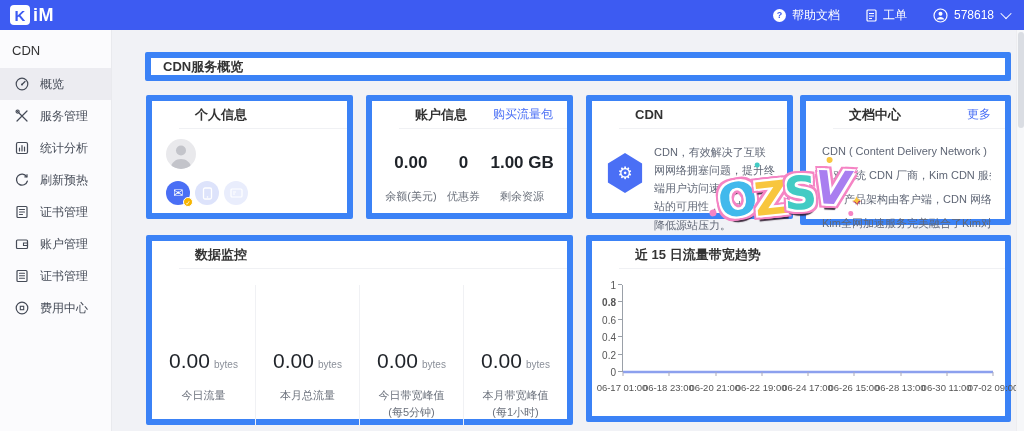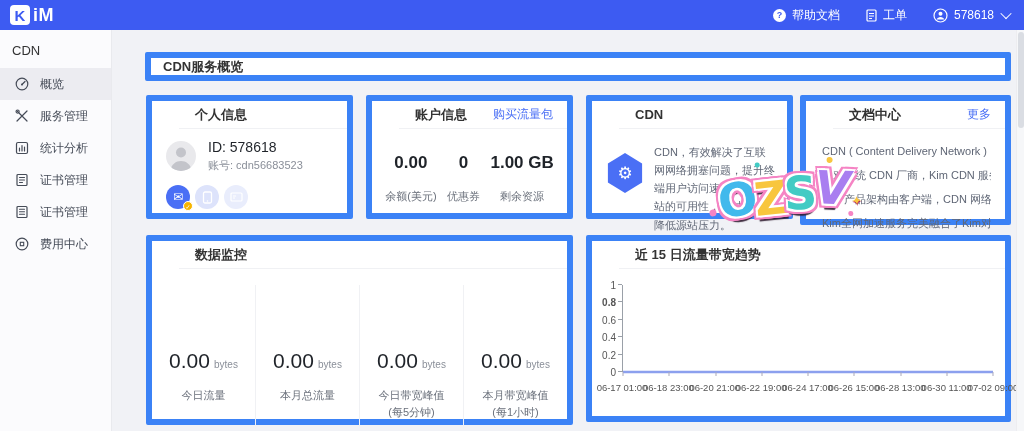--- a/index.html
+++ b/index.html
@@ -162,24 +162,38 @@
   </div>
   <div class="side-item">
     <svg width="16" height="16" viewBox="0 0 16 16">
         <rect x="2.5" y="2.5" width="11" height="11" rx="1.5" fill="none" stroke="#454b57" stroke-width="1.2"></rect>
         <path d="M5.5 11V8.2M8 11V5.5M10.5 11V7" stroke="#454b57" stroke-width="1.2" stroke-linecap="round"></path>
       </svg>
     <span>统计分析</span>
   </div>
   <div class="side-item">
     <svg width="16" height="16" viewBox="0 0 16 16">
+        <path d="M13.3 9.2A5.5 5.5 0 1 1 12.6 4.6" fill="none" stroke="#454b57" stroke-width="1.3" stroke-linecap="round"></path>
+        <path d="M13 2.2v2.6h-2.6" fill="none" stroke="#454b57" stroke-width="1.2"></path>
+      </svg>
+    <span>刷新预热</span>
+  </div>
+  <div class="side-item">
+    <svg width="16" height="16" viewBox="0 0 16 16">
         <rect x="3" y="2.5" width="10" height="11" rx="1" fill="none" stroke="#454b57" stroke-width="1.2"></rect>
         <path d="M5.5 5.5h5M5.5 8h5M5.5 10.5h3" stroke="#454b57" stroke-width="1.1" stroke-linecap="round"></path>
       </svg>
     <span>证书管理</span>
+  </div>
+  <div class="side-item">
+    <svg width="16" height="16" viewBox="0 0 16 16">
+        <rect x="2.5" y="4" width="11" height="8.5" rx="1" fill="none" stroke="#454b57" stroke-width="1.2"></rect>
+        <path d="M9.5 7h4v2.5h-4z" fill="none" stroke="#454b57" stroke-width="1.1"></path>
+      </svg>
+    <span>账户管理</span>
   </div>
   <div class="side-item">
     <svg width="16" height="16" viewBox="0 0 16 16">
         <rect x="3" y="2.5" width="10" height="11" rx="1" fill="none" stroke="#454b57" stroke-width="1.2"></rect>
         <path d="M5.5 5.2h5M5.5 7.7h5M5.5 10.2h5" stroke="#454b57" stroke-width="1.1" stroke-linecap="round"></path>
       </svg>
     <span>证书管理</span>
   </div>
   <div class="side-item">
     <svg width="16" height="16" viewBox="0 0 16 16">
@@ -200,24 +214,20 @@
     <div class="card-head">
       <span class="card-title">个人信息</span>
     </div>
     <div class="profile-body">
       <div class="profile-row">
         <div class="avatar">
           <svg width="30" height="30" viewBox="0 0 30 30">
               <circle cx="15" cy="11.5" r="5" fill="#c3c4ca"></circle>
               <path d="M4 30c1.5-7 6-10 11-10s9.5 3 11 10z" fill="#c3c4ca"></path>
             </svg>
-        </div>
-        <div>
-          <div class="p-id">ID: 578618</div>
-          <div class="p-acc">账号: cdn56683523</div>
         </div>
       </div>
       <div class="p-icons">
         <div class="p-ic mail">✉<span class="badge">✓</span></div>
         <div class="p-ic phone">
           <svg width="11" height="13" viewBox="0 0 11 13">
               <rect x="1.5" y="1" width="8" height="11" rx="1.5" fill="none" stroke="#fff" stroke-width="1.3"></rect>
               <circle cx="5.5" cy="10" r=".8" fill="#fff"></circle>
             </svg>
         </div>

